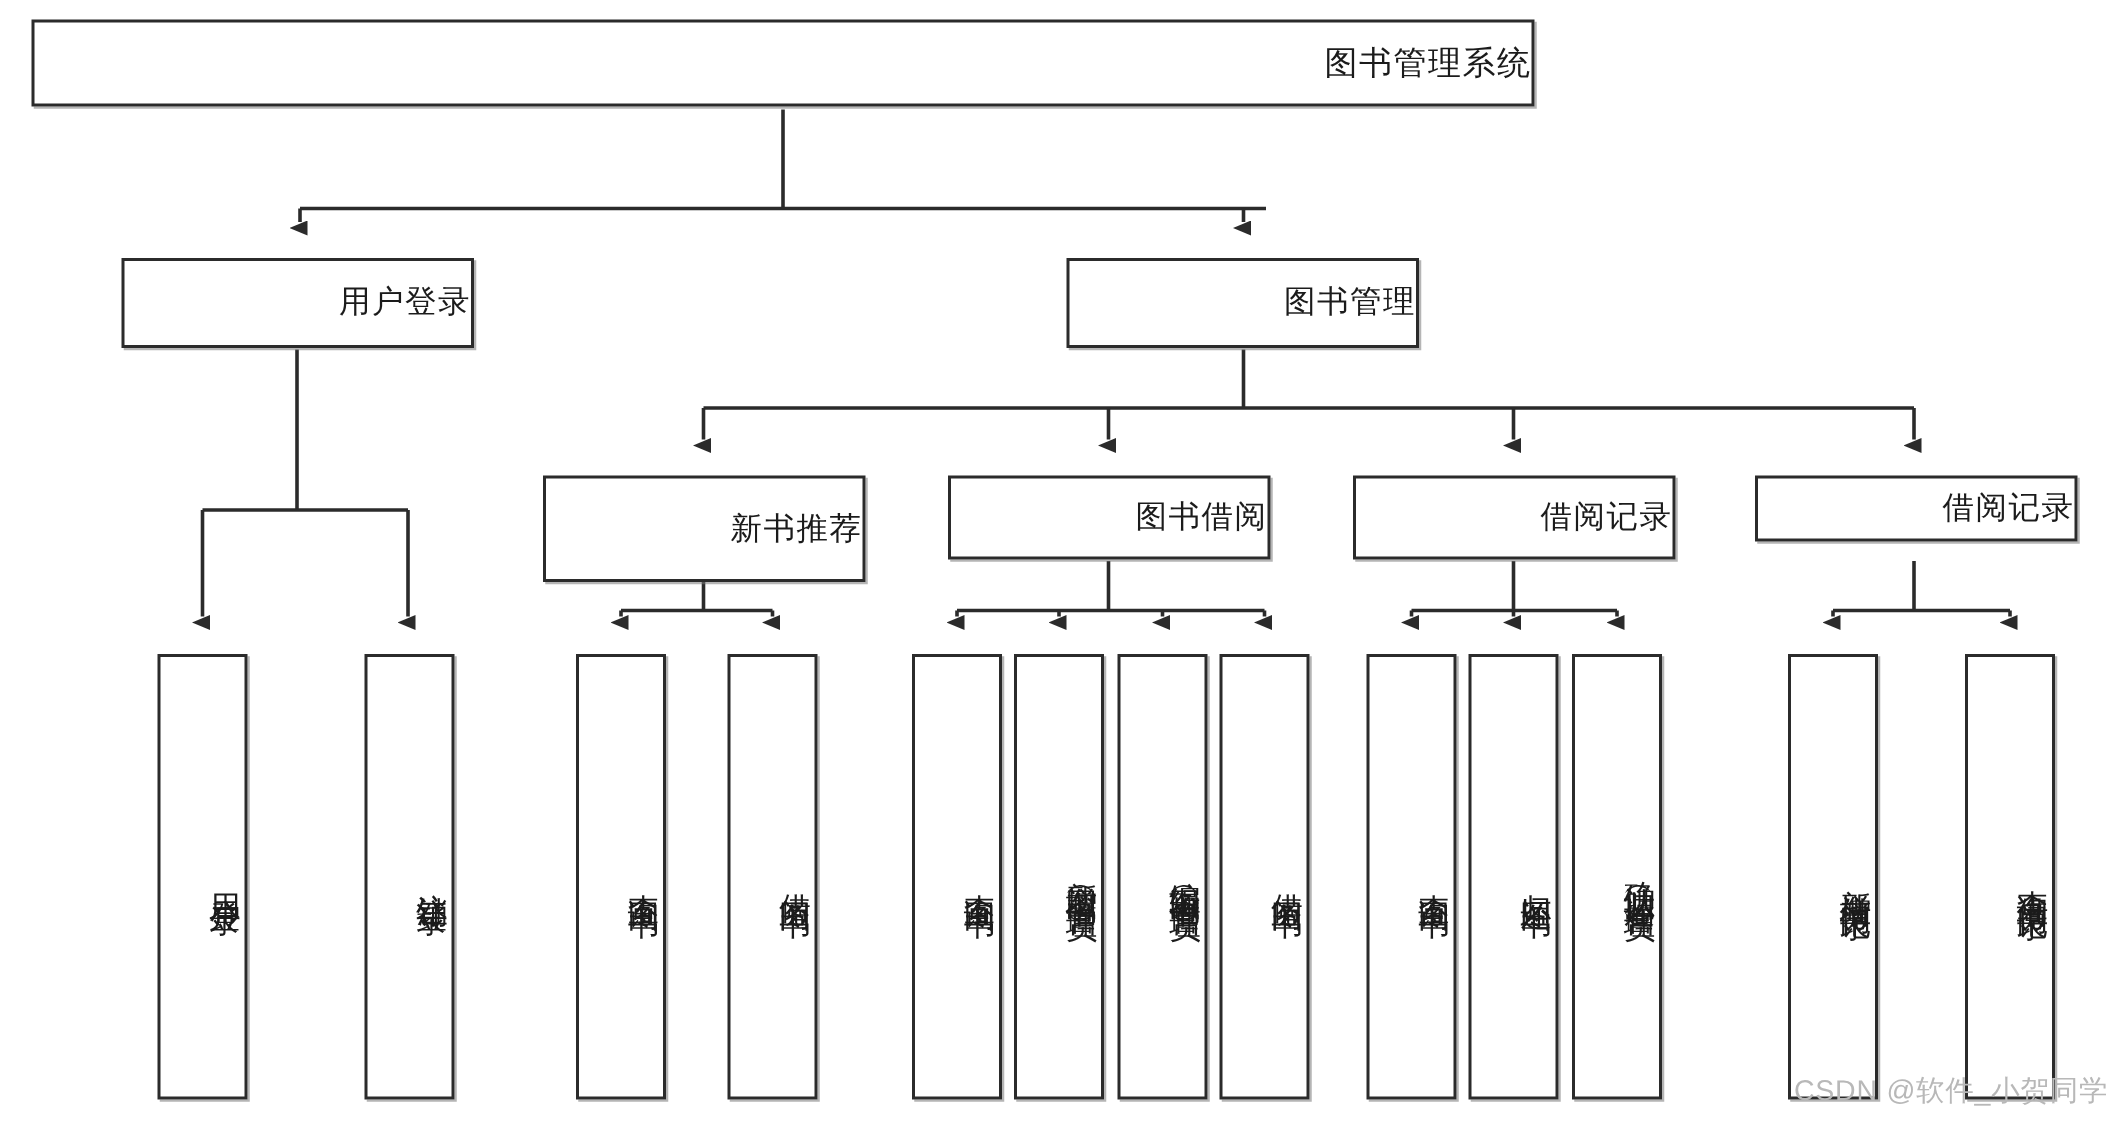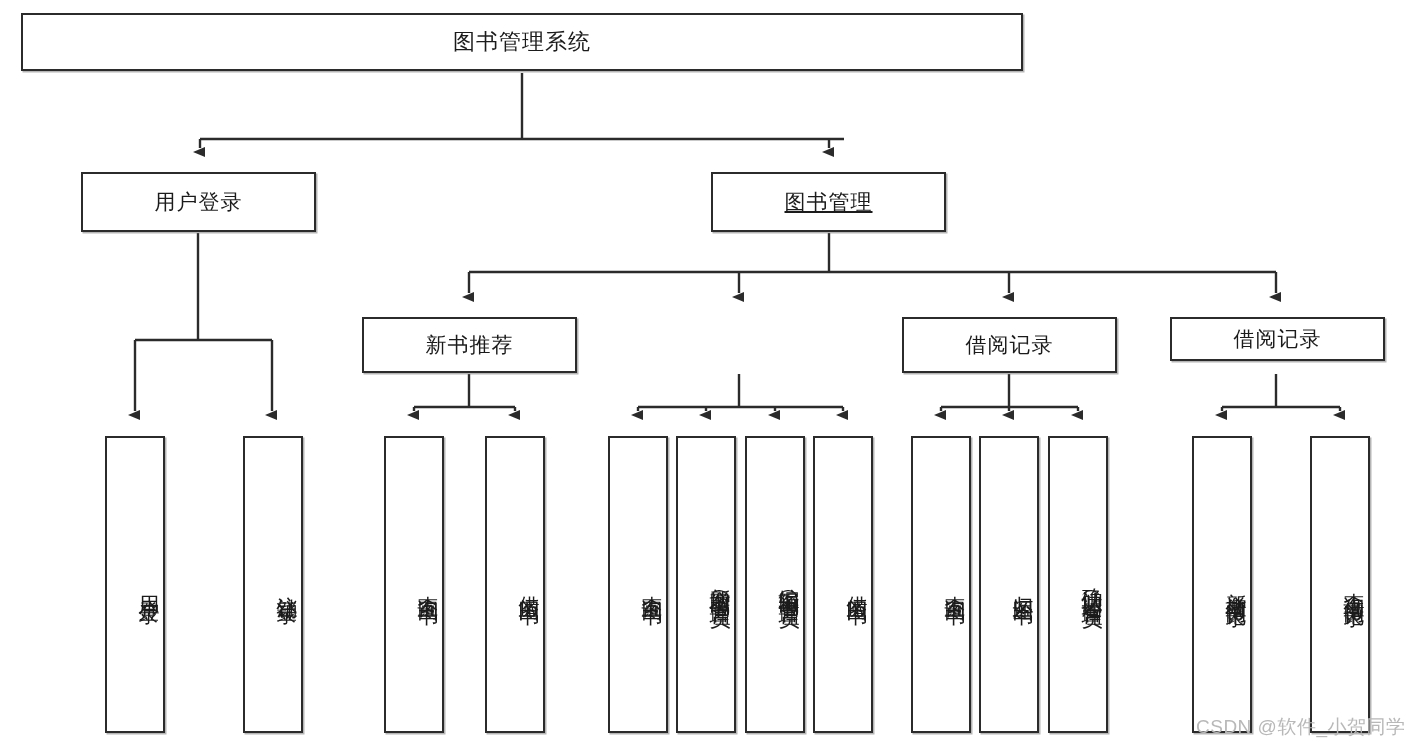--- a/index.html
+++ b/index.html
@@ -17,21 +17,21 @@
     background: #ffffff;
     overflow: hidden;
   }
   .node {
     position: absolute;
     box-sizing: border-box;
     border: 2px solid #2b2b2b;
     background: #ffffff;
     display: flex;
     align-items: center;
-    justify-content: center;
+    justify-content: flex-end;
     color: #1b1b1b;
     box-shadow: 1.5px 1.5px 0 rgba(120,120,120,0.55);
   }
   .node.horiz {
     font-size: 21px;
     letter-spacing: 1px;
     line-height: 1.2;
   }
   .node.root {
     font-size: 22px;
@@ -123,26 +123,29 @@
     </g>
   </svg>
 
   <div class="node horiz root" style="left:21px; top:13px; width:1002px; height:58px;">
     <span>图书管理系统</span>
   </div>
 
   <div class="node horiz" style="left:81px; top:172px; width:235px; height:60px;">
     <span>用户登录</span>
   </div>
-  <div class="node horiz" style="left:711px; top:172px; width:235px; height:60px;text-decoration:underline;">
+  <div class="node horiz" style="left:711px; top:172px; width:235px; height:60px;">
     <span>图书管理</span>
   </div>
 
-  <div class="node horiz" style="left:362px; top:317px; width:215px; height:56px;">
+  <div class="node horiz" style="left:362px; top:317px; width:215px; height:71px;">
     <span>新书推荐</span>
+  </div>
+  <div class="node horiz" style="left:632px; top:317px; width:215px; height:56px;">
+    <span>图书借阅</span>
   </div>
   <div class="node horiz" style="left:902px; top:317px; width:215px; height:56px;">
     <span>借阅记录</span>
   </div>
   <div class="node horiz" style="left:1170px; top:317px; width:215px; height:44px;">
     <span>借阅记录</span>
   </div>
 
   <div class="node vert" style="left:105px; top:436px; width:60px; height:297px;">
     <span class="vlabel">用户登录</span>

